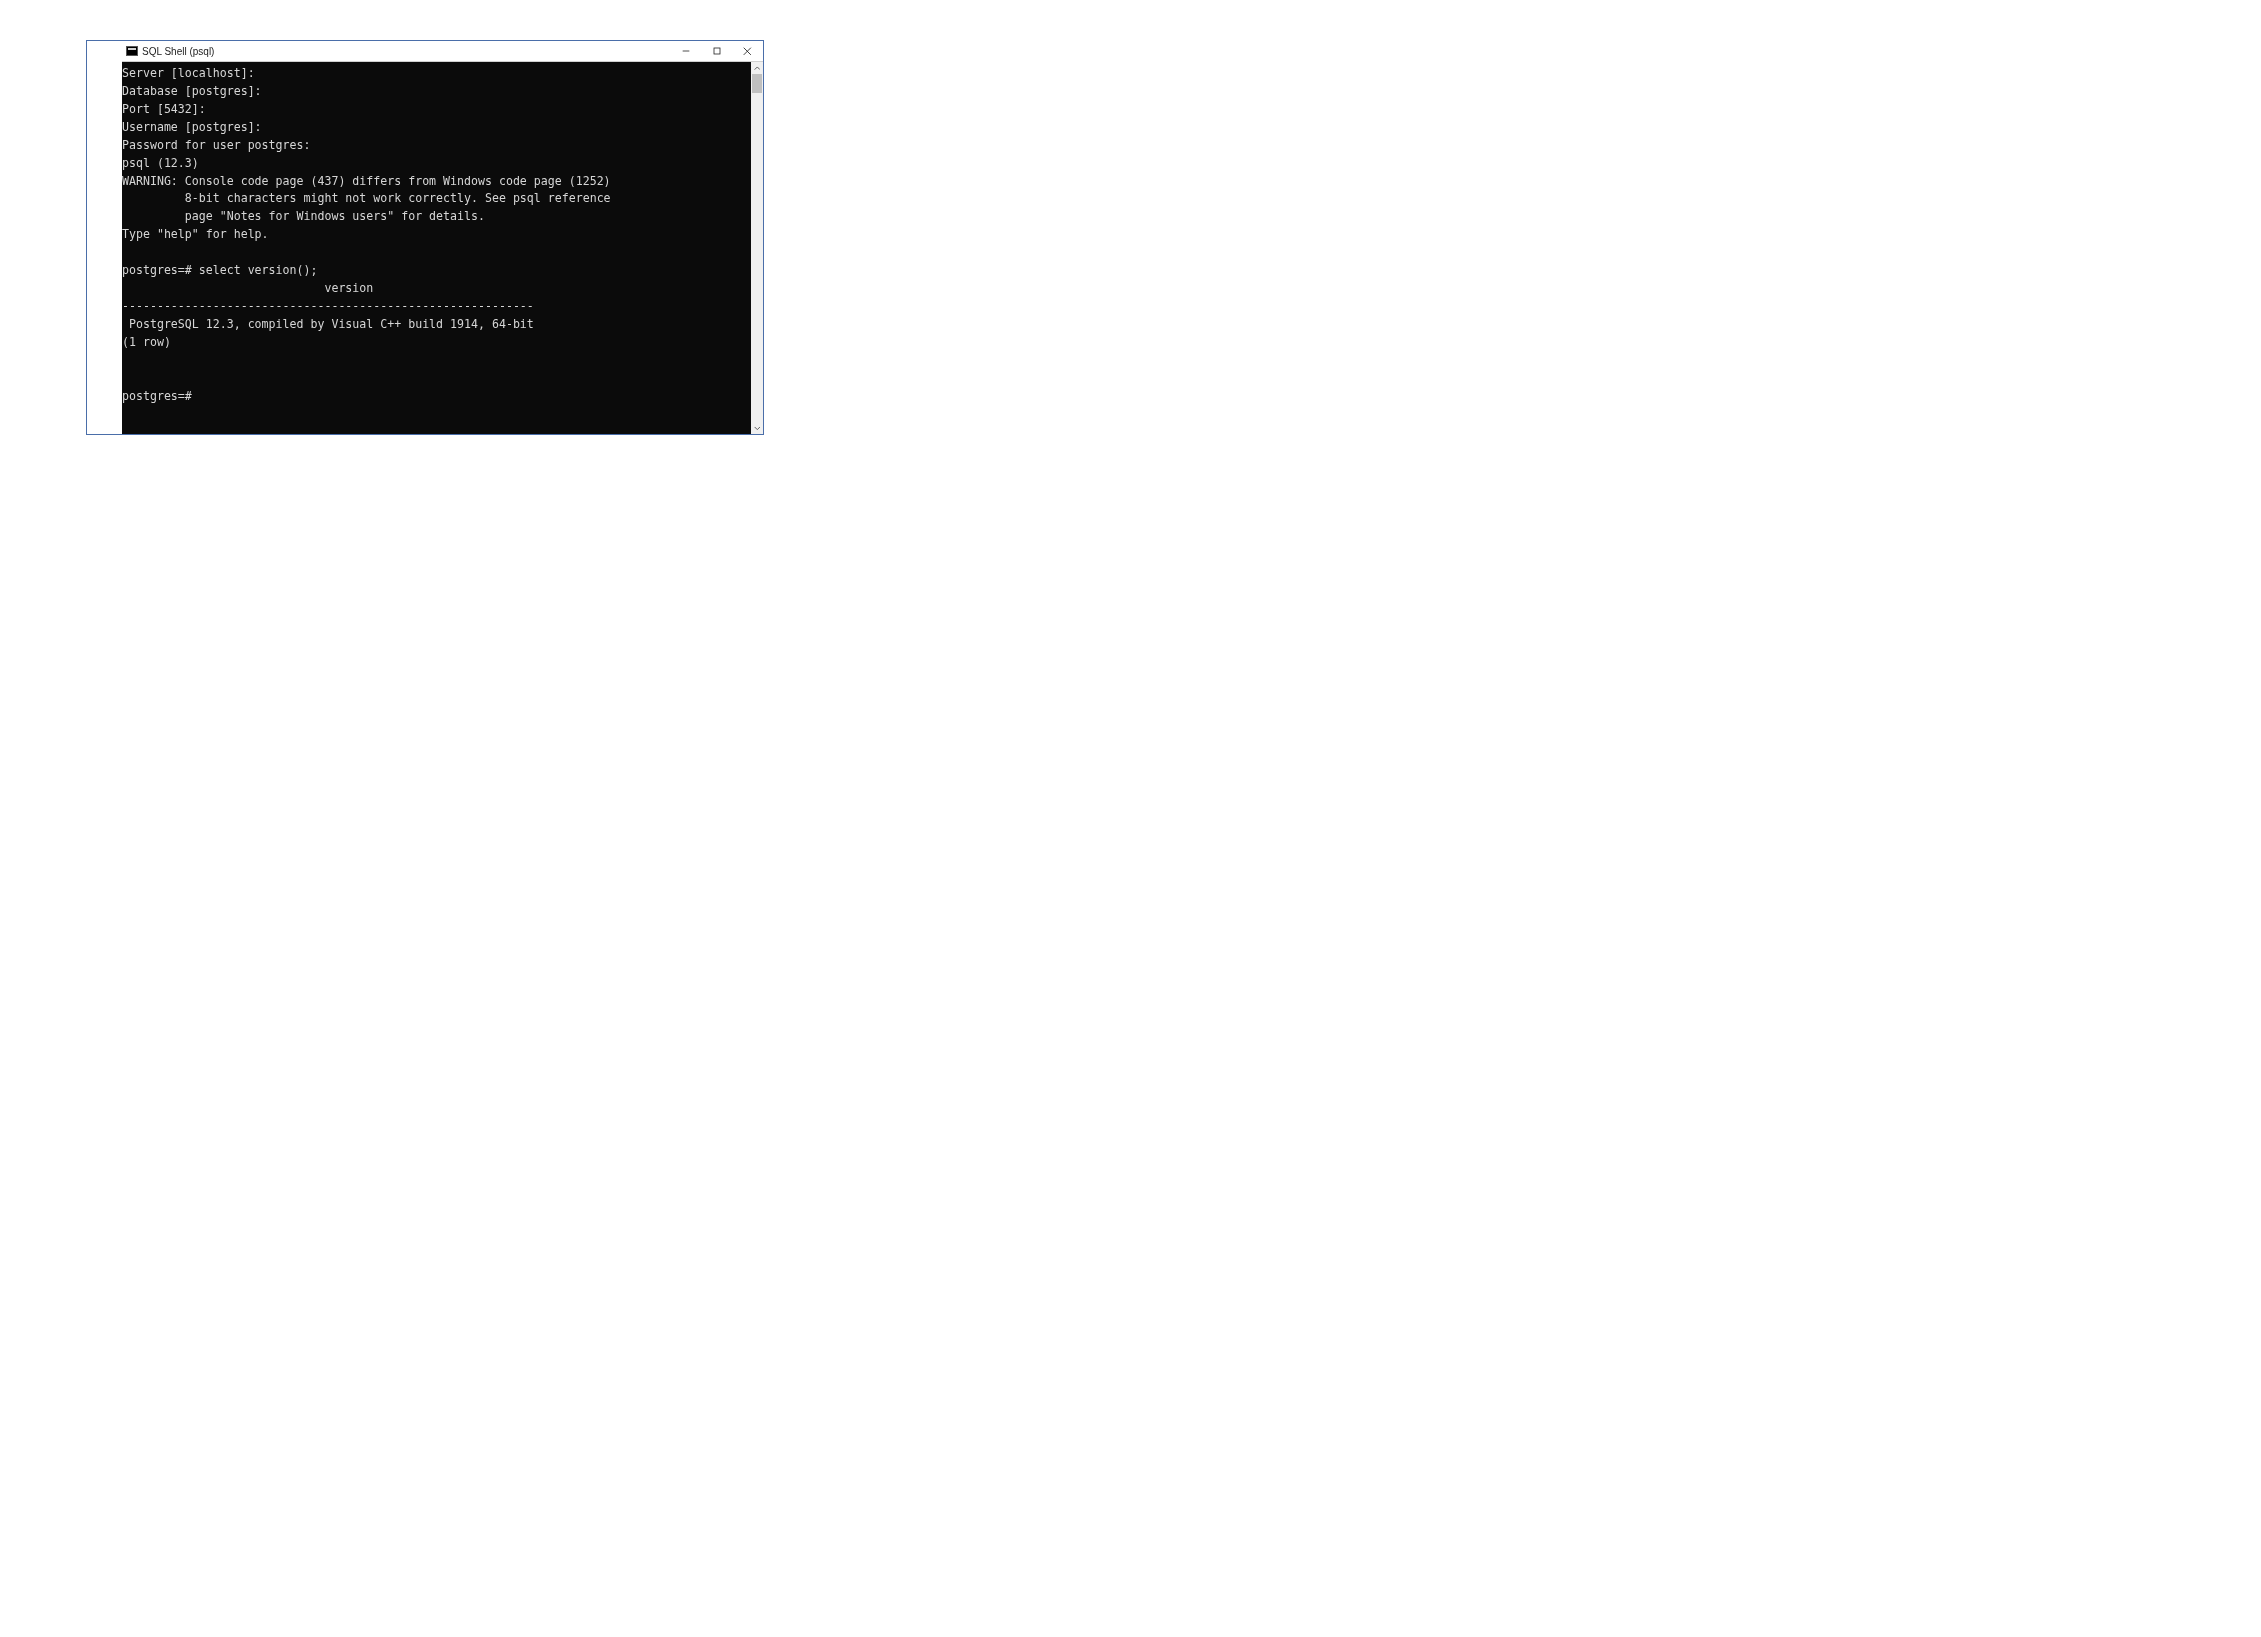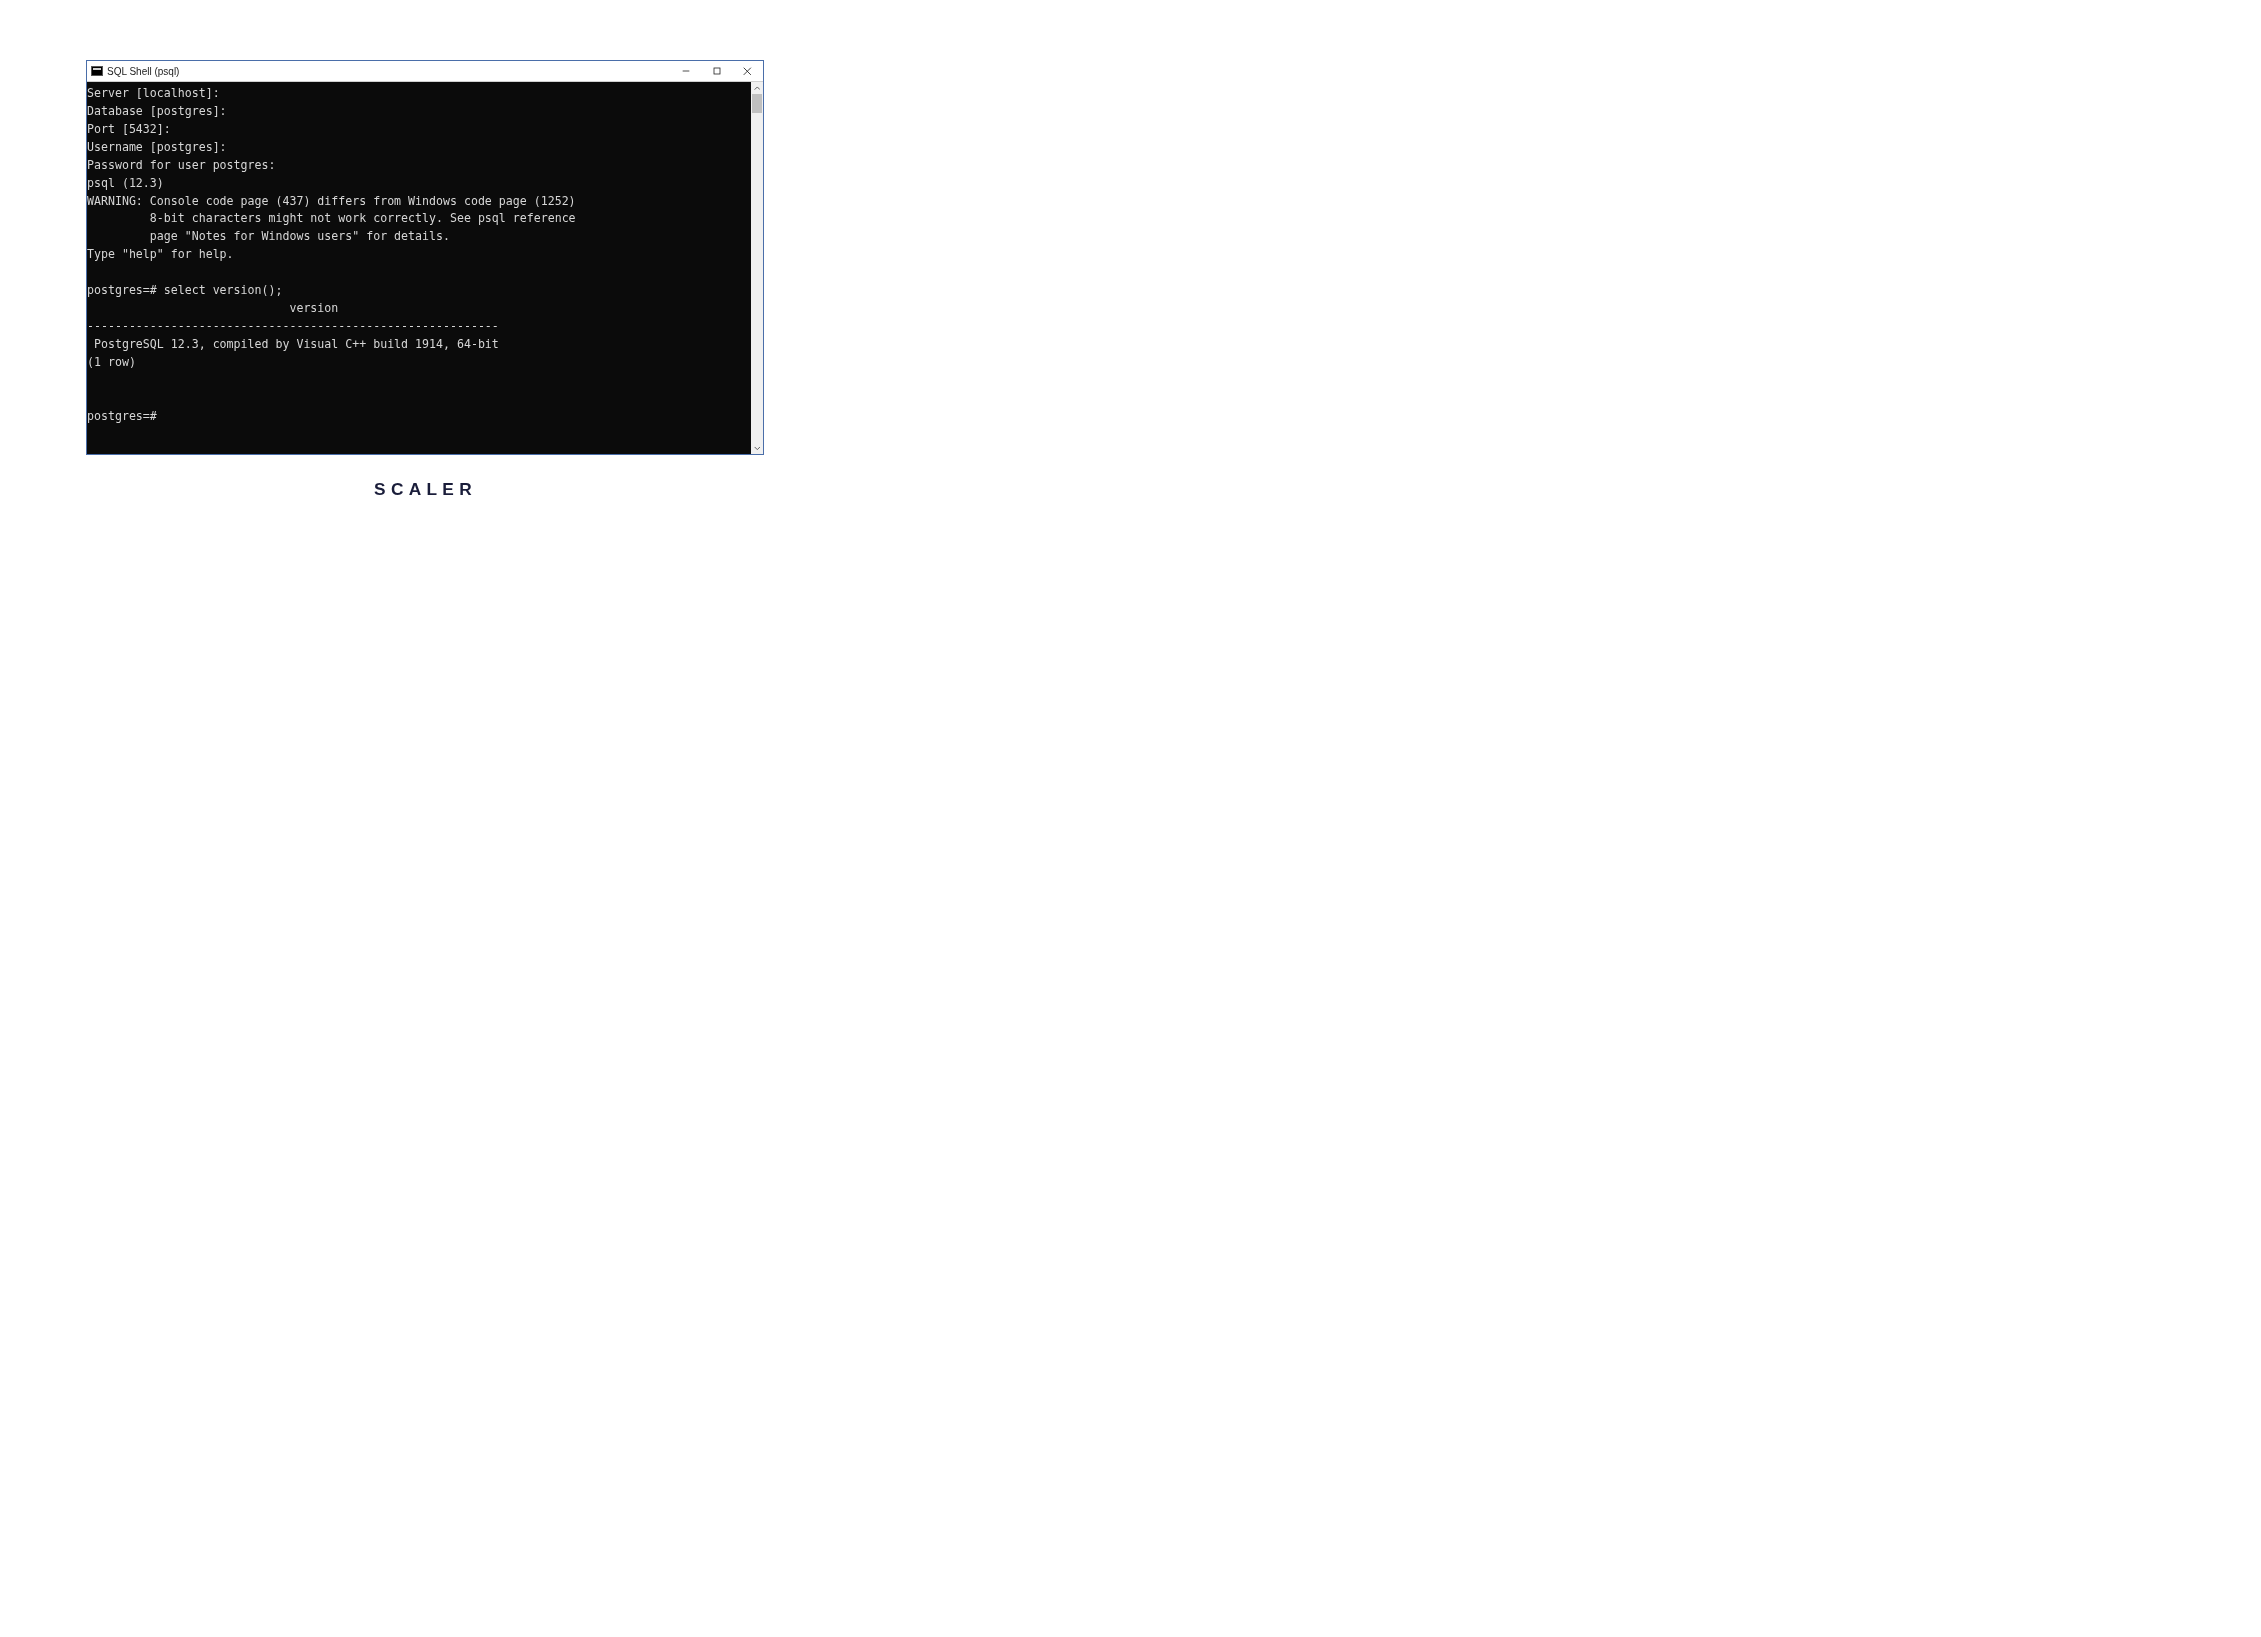--- a/index.html
+++ b/index.html
@@ -5,27 +5,28 @@
   * { box-sizing: border-box; margin: 0; padding: 0; }
   body {
     background: #ffffff;
     width: 851px;
     height: 615px;
     font-family: -apple-system, "Segoe UI", Arial, sans-serif;
     position: relative;
   }
   .window {
     position: absolute;
-    top: 60px;
+    top: 40px;
     left: 86px;
     width: 678px;
     border: 0.7px solid #4a6ea9;
     background: #ffffff;
     display: flex;
     flex-direction: column;
+    padding-left: 35px;
   }
   .titlebar {
     height: 21px;
     background: #ffffff;
     display: flex;
     align-items: center;
     padding-left: 4px;
     border-bottom: 0.7px solid #d0d0d0;
   }
   .titlebar-icon {
@@ -188,15 +189,14 @@
       <div class="scroll-arrow">
         <svg width="6.6" height="6.6" viewBox="0 0 10 10">
             <polyline points="1,3 5,7 9,3" fill="none" stroke="#555" stroke-width="1.4"></polyline>
           </svg>
       </div>
     </div>
   </div>
 </div>
 
 <div class="watermark">
-  <div class="wm-line1">SCALER</div>
 </div>
 
 
 </body></html>

